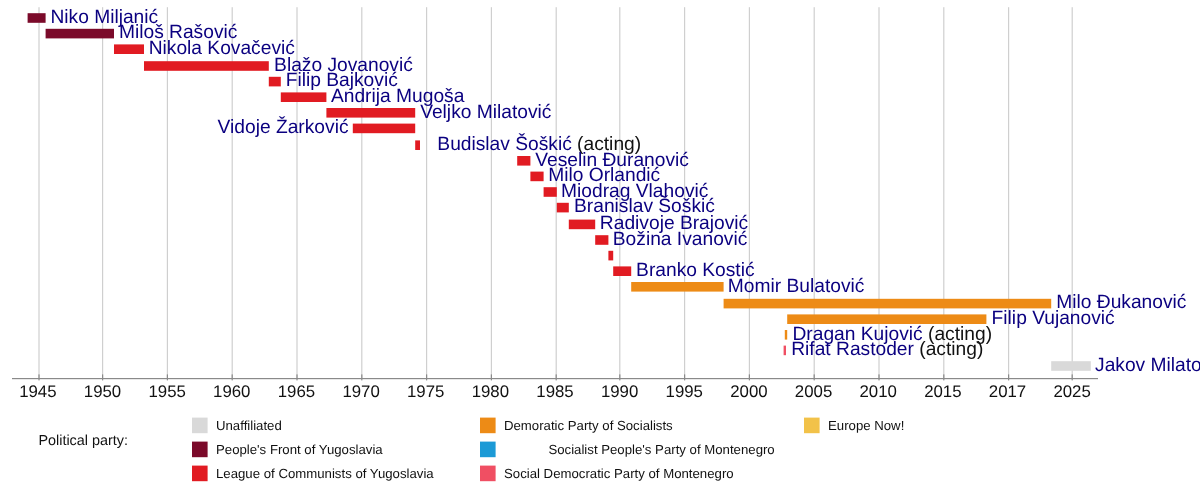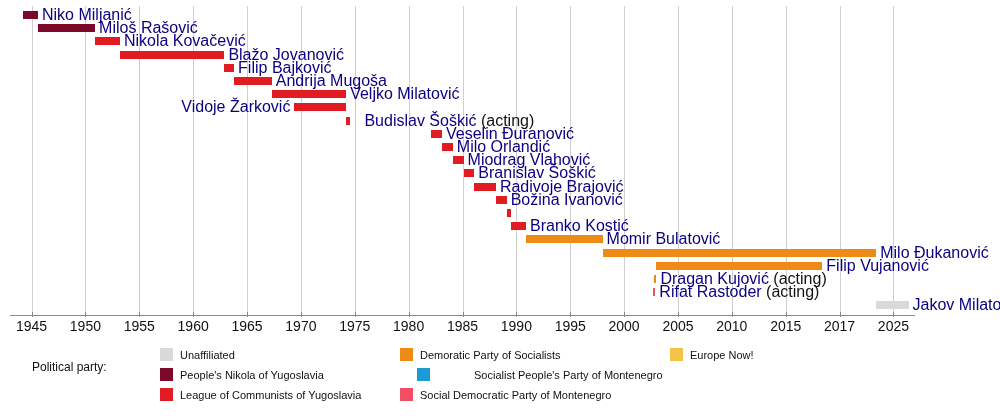--- a/index.html
+++ b/index.html
@@ -210,31 +210,31 @@
 
   <div id="legend">
     <div class="title">Political party:</div>
     <div id="legend-entries">
         <div class="lg" style="left: 150px; top: 8px;">
           <span class="sw" style="background: rgb(217, 217, 217);"></span>
           <span class="lgtxt">Unaffiliated</span>
         </div>
         <div class="lg" style="left: 150px; top: 28px;">
           <span class="sw" style="background: rgb(123, 10, 42);"></span>
-          <span class="lgtxt">People's Nikola of Yugoslavia</span>
+          <span class="lgtxt">People's Front of Yugoslavia</span>
         </div>
         <div class="lg" style="left: 150px; top: 48px;">
           <span class="sw" style="background: rgb(225, 27, 34);"></span>
           <span class="lgtxt">League of Communists of Yugoslavia</span>
         </div>
         <div class="lg" style="left: 390px; top: 8px;">
           <span class="sw" style="background: rgb(237, 139, 22);"></span>
           <span class="lgtxt">Demoratic Party of Socialists</span>
         </div>
-        <div class="lg" style="left: 407px; top: 28px; gap: 44px;">
+        <div class="lg" style="left: 390px; top: 28px; gap: 44px;">
           <span class="sw" style="background: rgb(28, 154, 214);"></span>
           <span class="lgtxt">Socialist People's Party of Montenegro</span>
         </div>
         <div class="lg" style="left: 390px; top: 48px;">
           <span class="sw" style="background: rgb(240, 79, 99);"></span>
           <span class="lgtxt">Social Democratic Party of Montenegro</span>
         </div>
         <div class="lg" style="left: 660px; top: 8px;">
           <span class="sw" style="background: rgb(242, 194, 73);"></span>
           <span class="lgtxt">Europe Now!</span>

